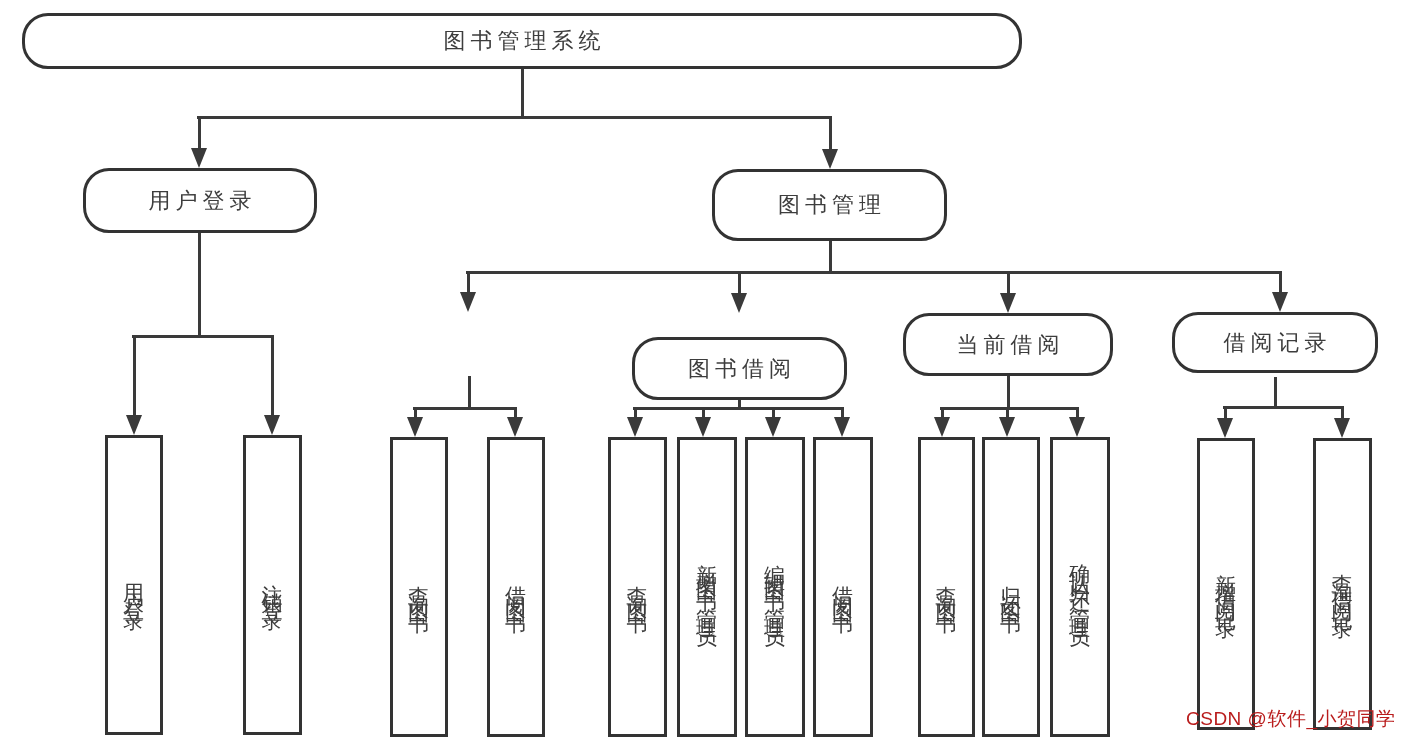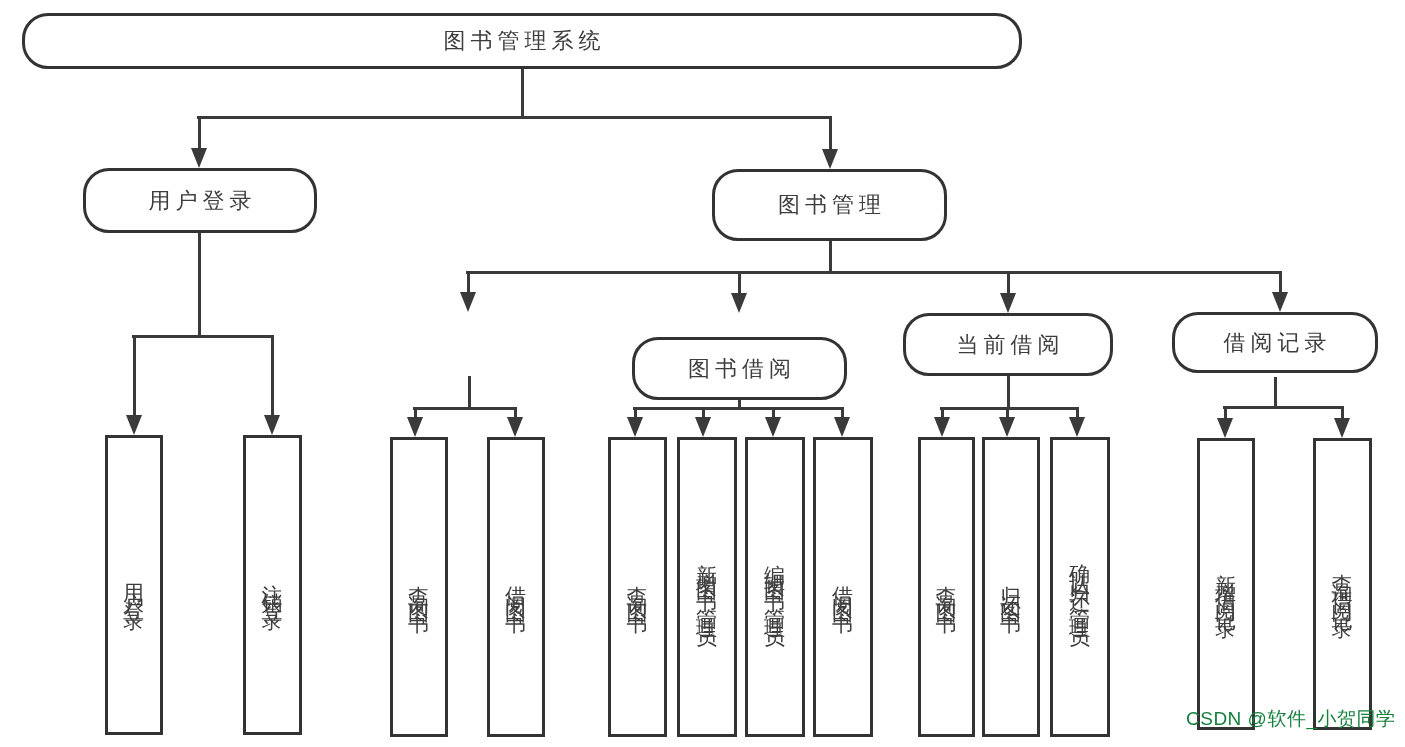--- a/index.html
+++ b/index.html
@@ -40,21 +40,21 @@
     position:absolute;width:0;height:0;z-index:1;
     border-left:8px solid transparent;
     border-right:8px solid transparent;
     border-top:20px solid #3a3a3a;
   }
   .watermark{
     position:absolute;
     left:1186px;top:706px;
     font-size:19px;
     letter-spacing:0.5px;
-    color:#15803d;
+    color:#b91c1c;
     z-index:5;
     white-space:nowrap;
   }
 </style>
 </head>
 <body>
 
 <div class="canvas">
 
   <div class="node h" style="left:22px;top:13px;width:1000px;height:56px;">图书管理系统</div>

